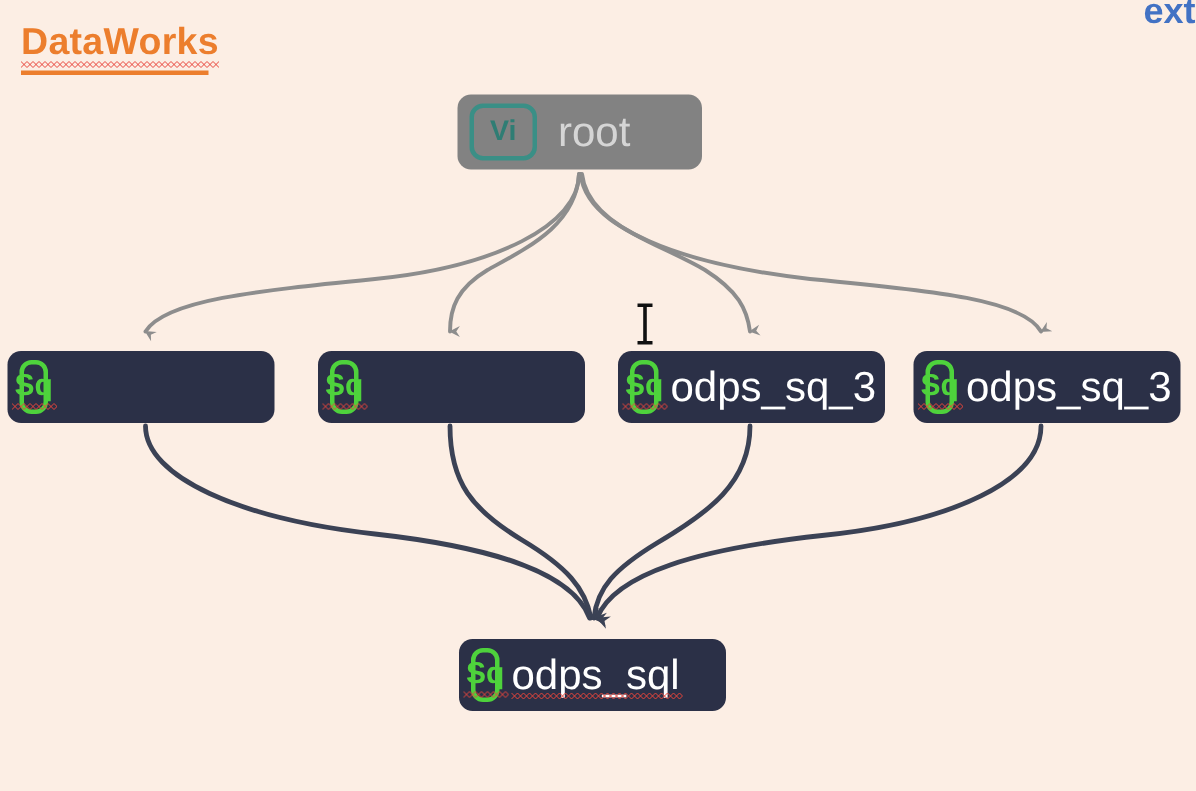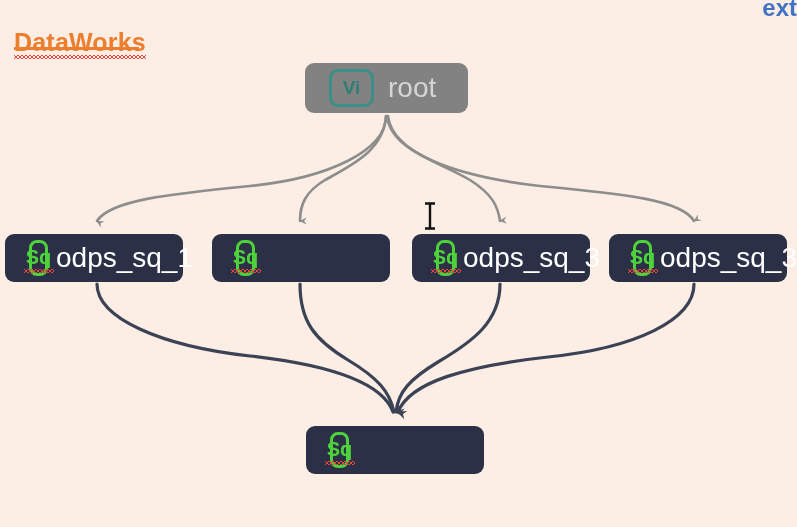--- a/index.html
+++ b/index.html
@@ -20,21 +20,21 @@
     left: 0; top: 0;
     width: 797px;
     height: 527px;
     background: #fceee4;
   }
 
   
   .brand {
     position: absolute;
     left: 14px;
-    top: 28px;
+    top: 14px;
     font-size: 25px;
     font-weight: bold;
     color: #ec7e2d;
     letter-spacing: 0.2px;
     white-space: nowrap;
   }
   .brand .spell {
     border-bottom: 0;
     background-repeat: repeat-x;
     background-position: left bottom;
@@ -72,21 +72,21 @@
     pointer-events: none;
   }
 
   
   .node {
     position: absolute;
     box-sizing: border-box;
     display: flex;
     align-items: center;
     border-radius: 9px;
-    padding: 0 10px 0 24px;
+    padding: 0 10px 0 8px;
   }
   .node.task {
     background: #2b3047;
     height: 48px;
   }
   .node.root {
     background: #828282;
     height: 50px;
   }
   .badge {
@@ -204,21 +204,20 @@
     <div class="badge vi">
       <span class="badge-text">Vi</span>
     </div>
     <span class="node-label">root</span>
   </div>
 
   <div class="node task" style="left:5px; top:234px; width:178px;">
     <div class="badge sq">
       <span class="badge-text">Sq</span>
     </div>
-    <span class="node-label">odps_sq_1</span>
   </div>
 
   <div class="node task" style="left:212px; top:234px; width:178px;">
     <div class="badge sq">
       <span class="badge-text">Sq</span>
     </div>
   </div>
 
   <div class="node task" style="left:412px; top:234px; width:178px;">
     <div class="badge sq">
@@ -231,19 +230,20 @@
     <div class="badge sq">
       <span class="badge-text">Sq</span>
     </div>
     <span class="node-label">odps_sq_3</span>
   </div>
 
   <div class="node task" style="left:306px; top:426px; width:178px;">
     <div class="badge sq">
       <span class="badge-text">Sq</span>
     </div>
+    <span class="node-label misspelled">odps_sql</span>
   </div>
 
   <svg class="caret" style="left:423px; top:202px;" viewBox="0 0 14 28">
     <path d="M2,1.5 L12,1.5 M7,1.5 L7,26.5 M2,26.5 L12,26.5" stroke="#101010" stroke-width="2.4" fill="none"></path>
   </svg>
 
 </div>
 
 </body></html>

